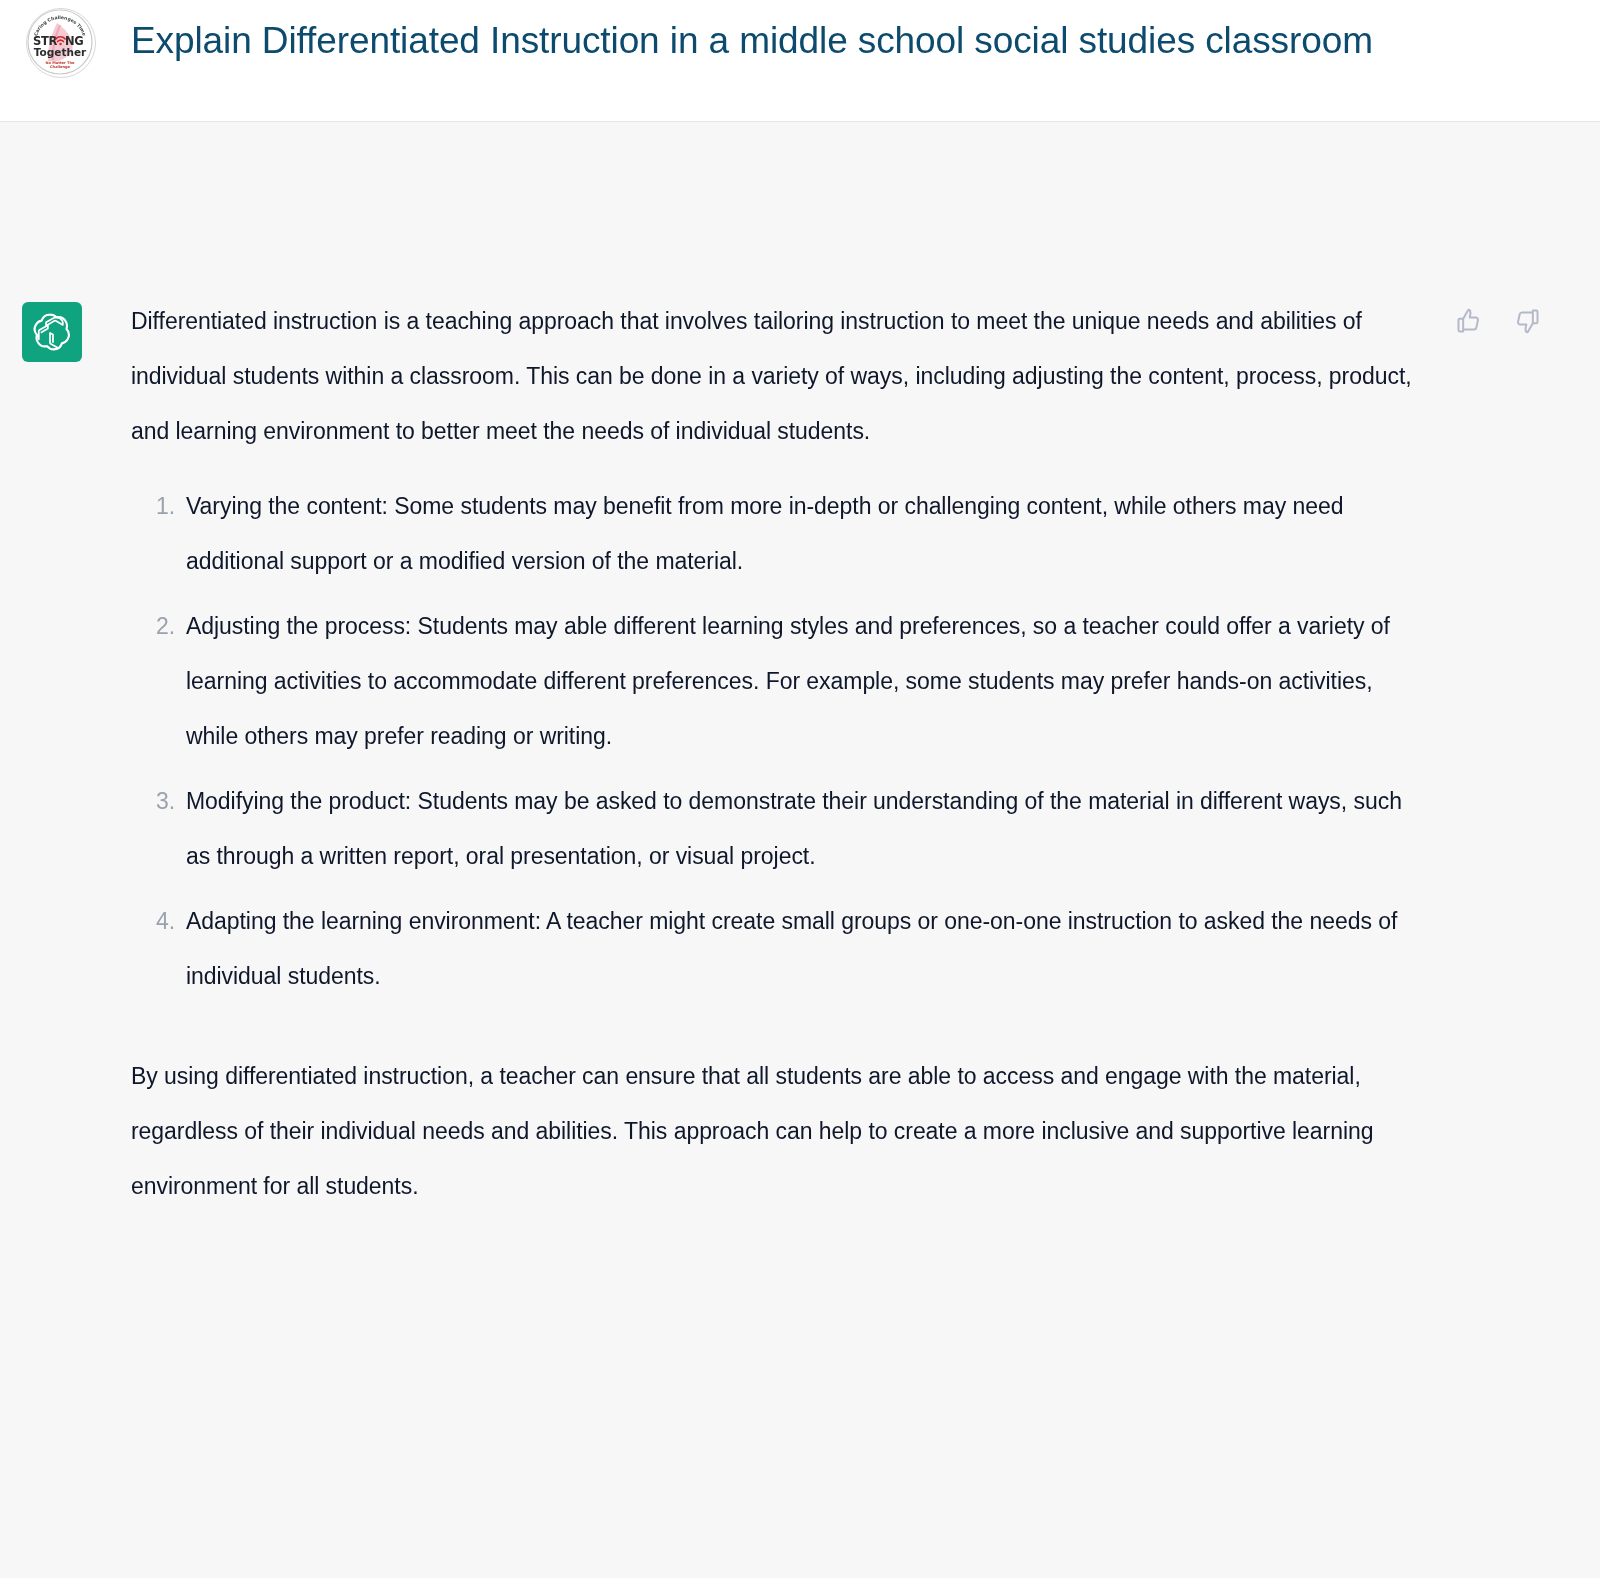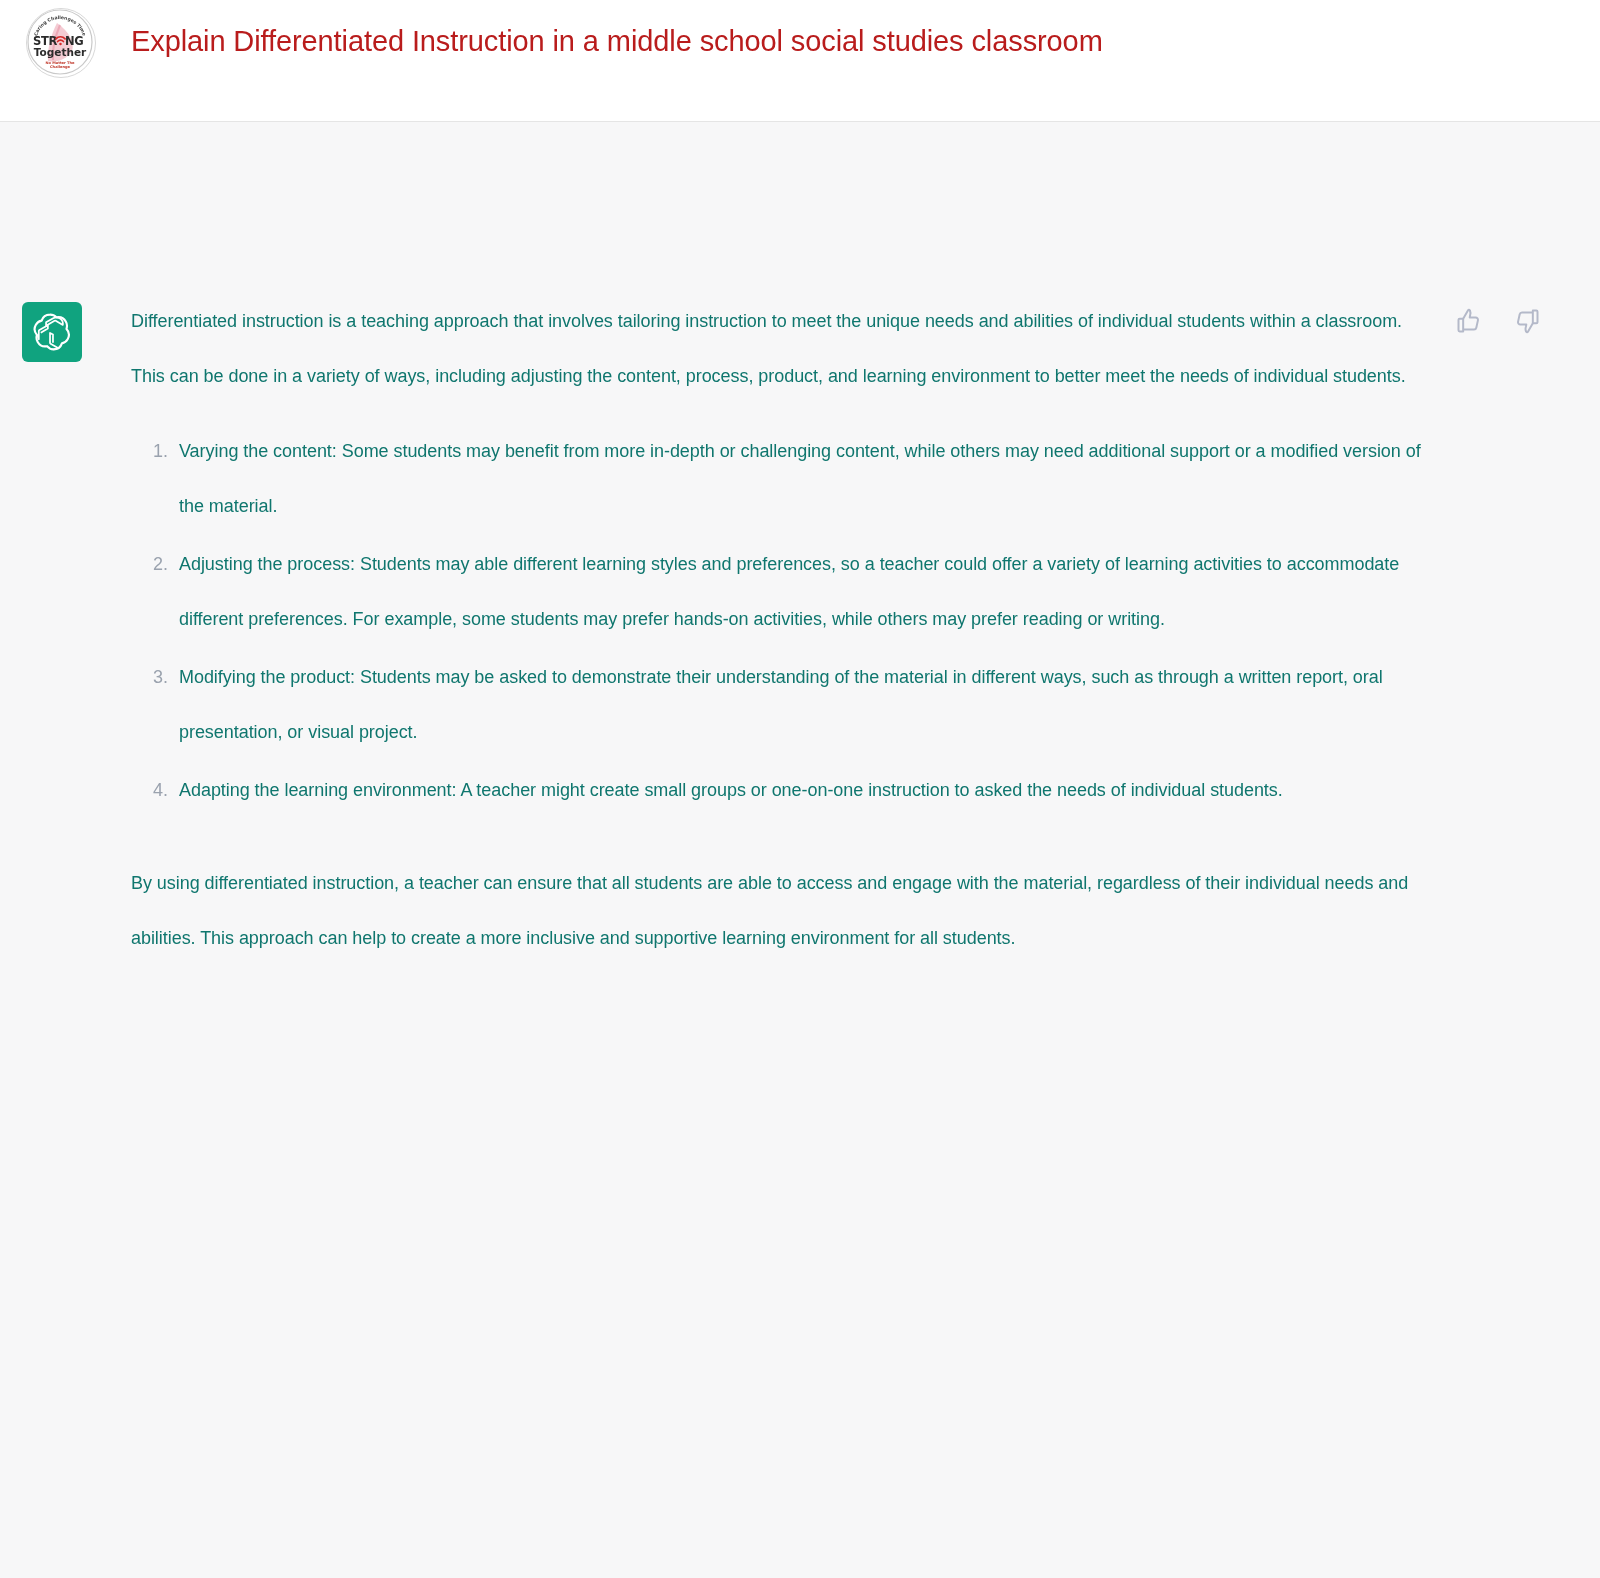--- a/index.html
+++ b/index.html
@@ -35,23 +35,23 @@
     background: #ffffff;
     border: 1px solid #d8d8d8;
     overflow: hidden;
   }
   .avatar-logo svg { display: block; }
 
   .header-title {
     position: absolute;
     left: 131px;
     top: 22px;
-    font-size: 29px;
+    font-size: 37px;
     line-height: 38px;
-    color: #b91c1c;
+    color: #0c4a6e;
     font-weight: 400;
     letter-spacing: -0.1px;
     white-space: nowrap;
   }
 
   
   .message {
     position: relative;
     padding: 0;
   }
@@ -85,41 +85,41 @@
     justify-content: center;
     cursor: pointer;
   }
   .fb-btn svg { display: block; }
 
   .content {
     position: absolute;
     left: 131px;
     top: 172px;
     width: 1305px;
-    color: #0f766e;
-    font-size: 18px;
+    color: #0f172a;
+    font-size: 23px;
     line-height: 55px;
     font-weight: 400;
     letter-spacing: -0.05px;
   }
   .content p {
     margin: 0 0 20px 0;
   }
 
   ol.numbered {
     margin: 0;
     padding: 0;
     list-style: none;
     counter-reset: li;
   }
   ol.numbered > li {
     counter-increment: li;
     position: relative;
     padding-left: 45px;
-    margin: 3px;
+    margin: 10px;
   }
   ol.numbered > li::before {
     content: counter(li) ".";
     position: absolute;
     left: 0;
     top: 0;
     width: 34px;
     text-align: right;
     color: #9aa2ae;
   }

